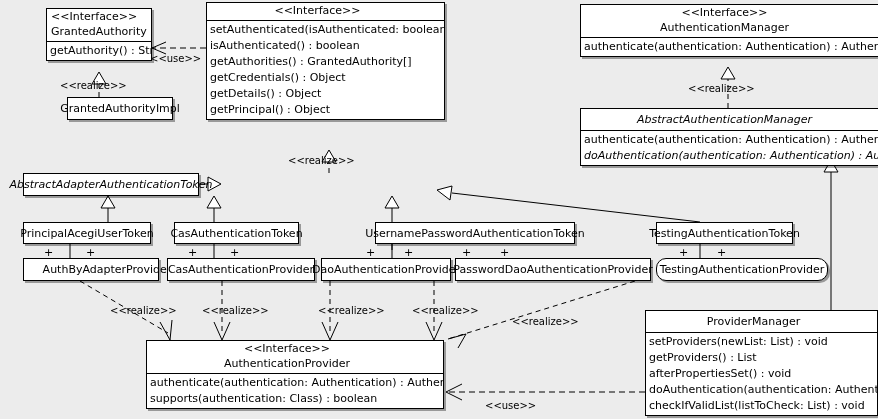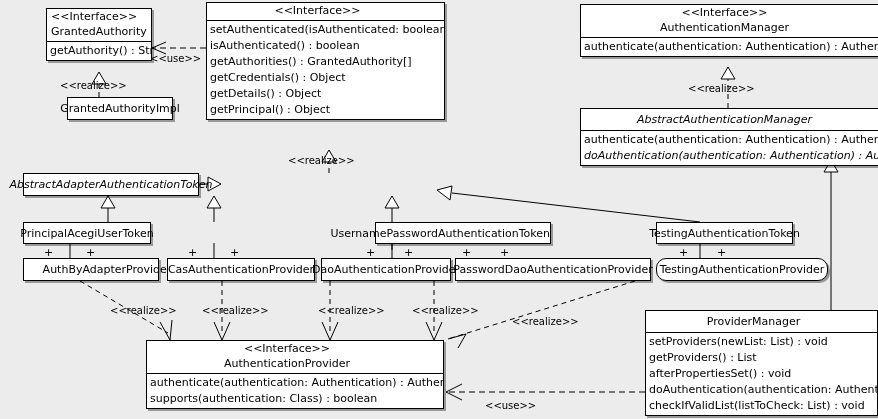--- a/index.html
+++ b/index.html
@@ -230,22 +230,25 @@
 
   <div class="umlbox simple" style="left:2px; top:173px; width:176px; height:23px;">
     <div class="cname abstract">AbstractAdapterAuthenticationToken</div>
   </div>
 
 
   <div class="umlbox simple" style="left:2px; top:222px; width:128px; height:22px;">
     <div class="cname">PrincipalAcegiUserToken</div>
   </div>
 
-
-  <div class="umlbox simple" style="left:354px; top:222px; width:176px; height:22px;justify-content:flex-end;">
+  <div class="umlbox simple" style="left:153px; top:222px; width:125px; height:22px;">
+    <div class="cname">CasAuthenticationToken</div>
+  </div>
+
+  <div class="umlbox simple" style="left:354px; top:222px; width:200px; height:22px;">
     <div class="cname">UsernamePasswordAuthenticationToken</div>
   </div>
 
   <div class="umlbox simple" style="left:635px; top:222px; width:137px; height:22px;">
     <div class="cname">TestingAuthenticationToken</div>
   </div>
 
   <div class="plus" style="left:44px; top:247px;">+</div>
   <div class="plus" style="left:86px; top:247px;">+</div>
   <div class="plus" style="left:188px; top:247px;">+</div>

